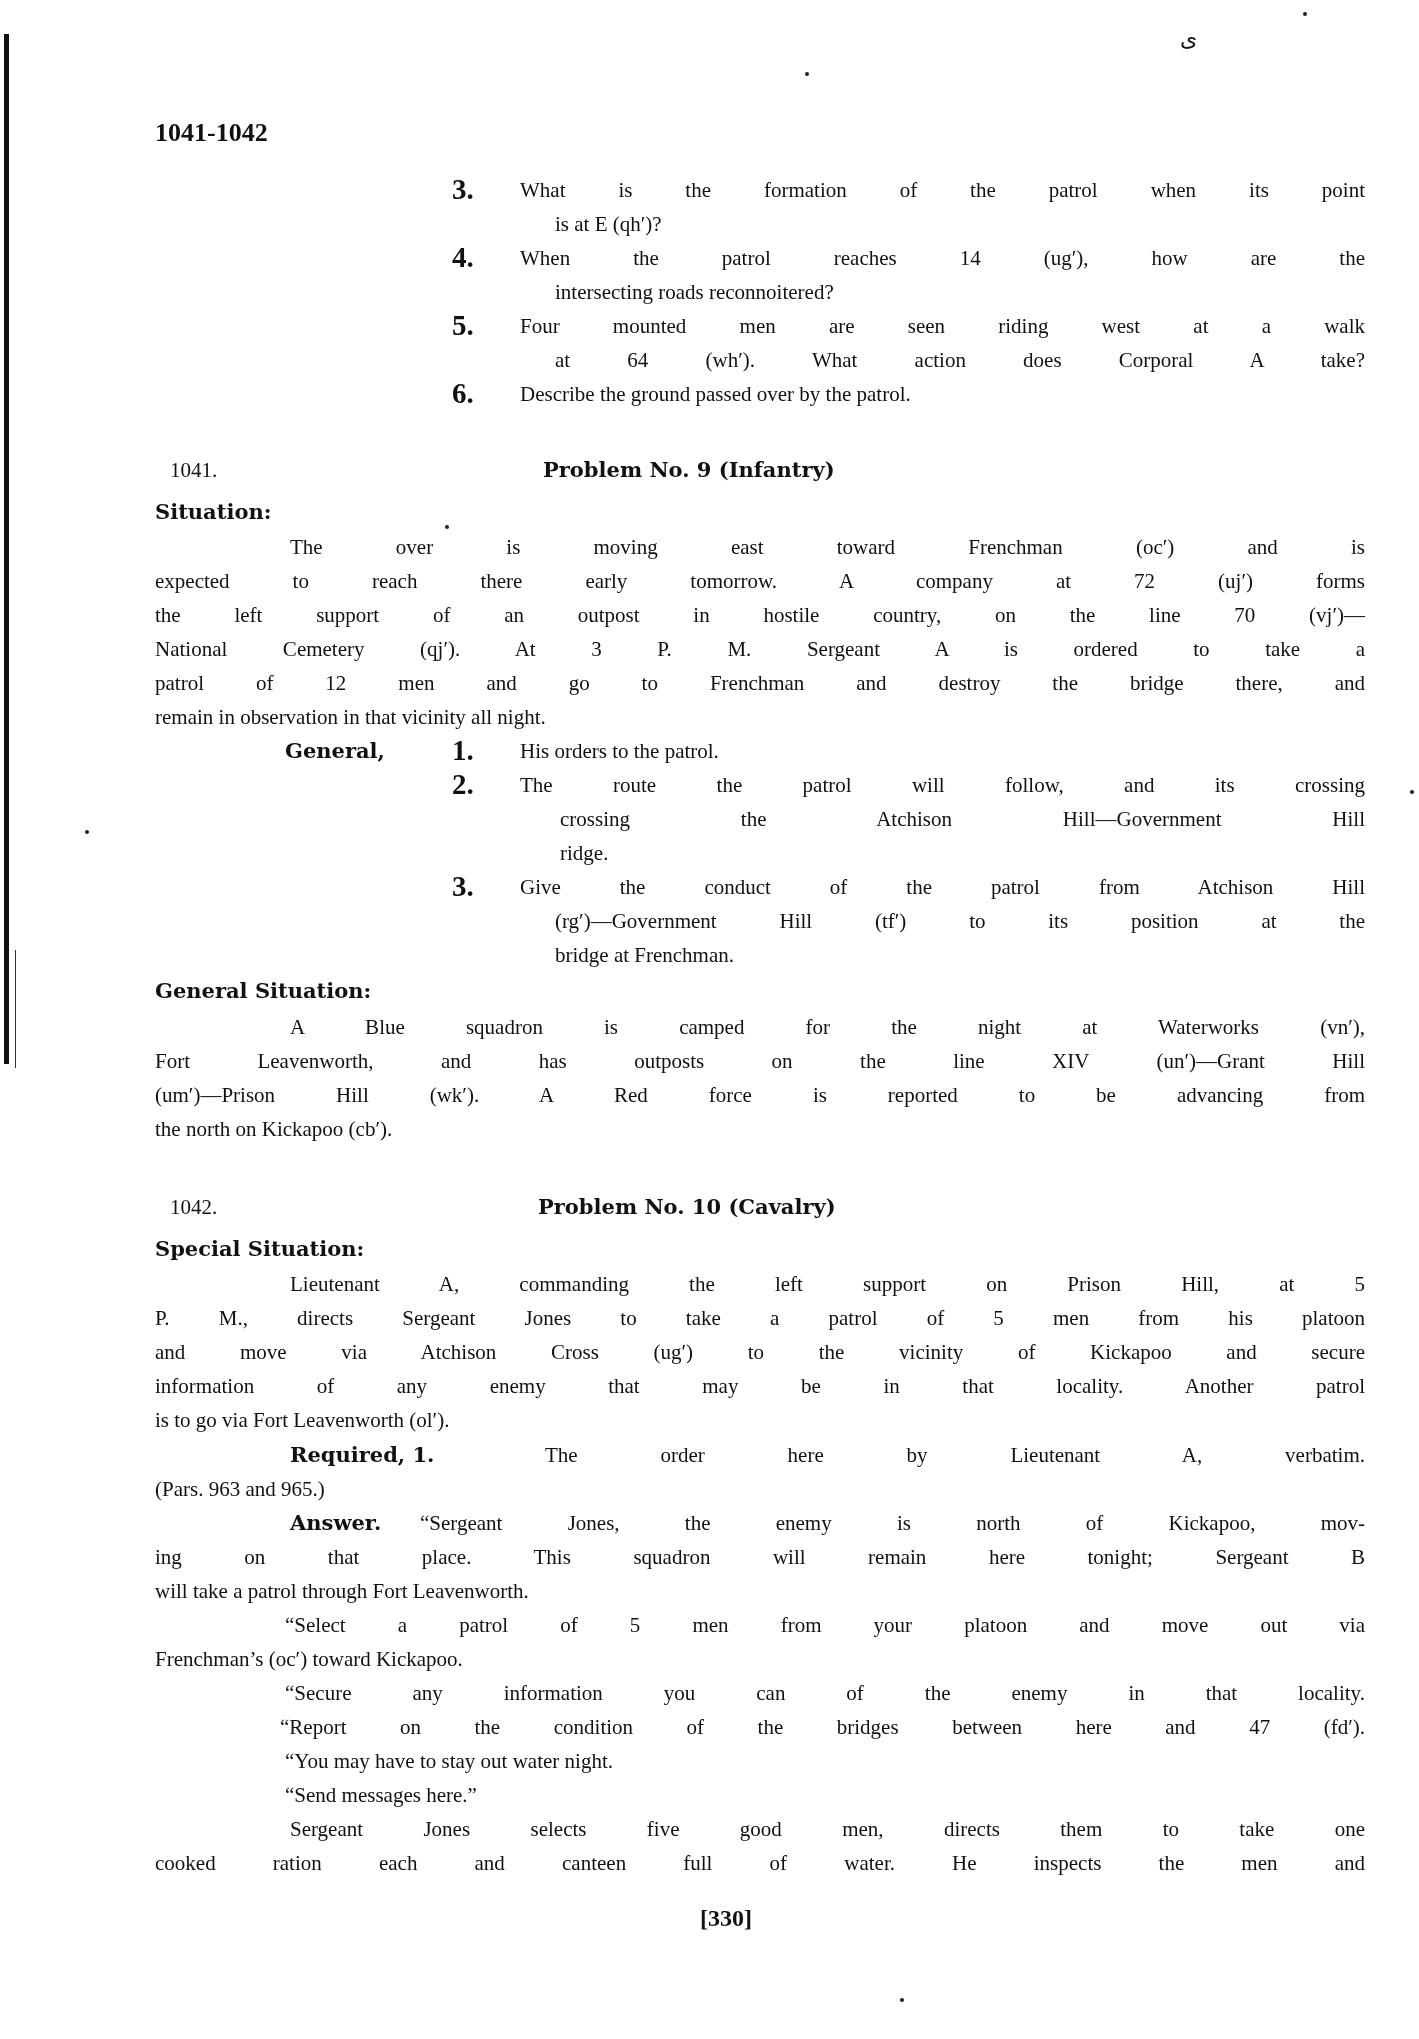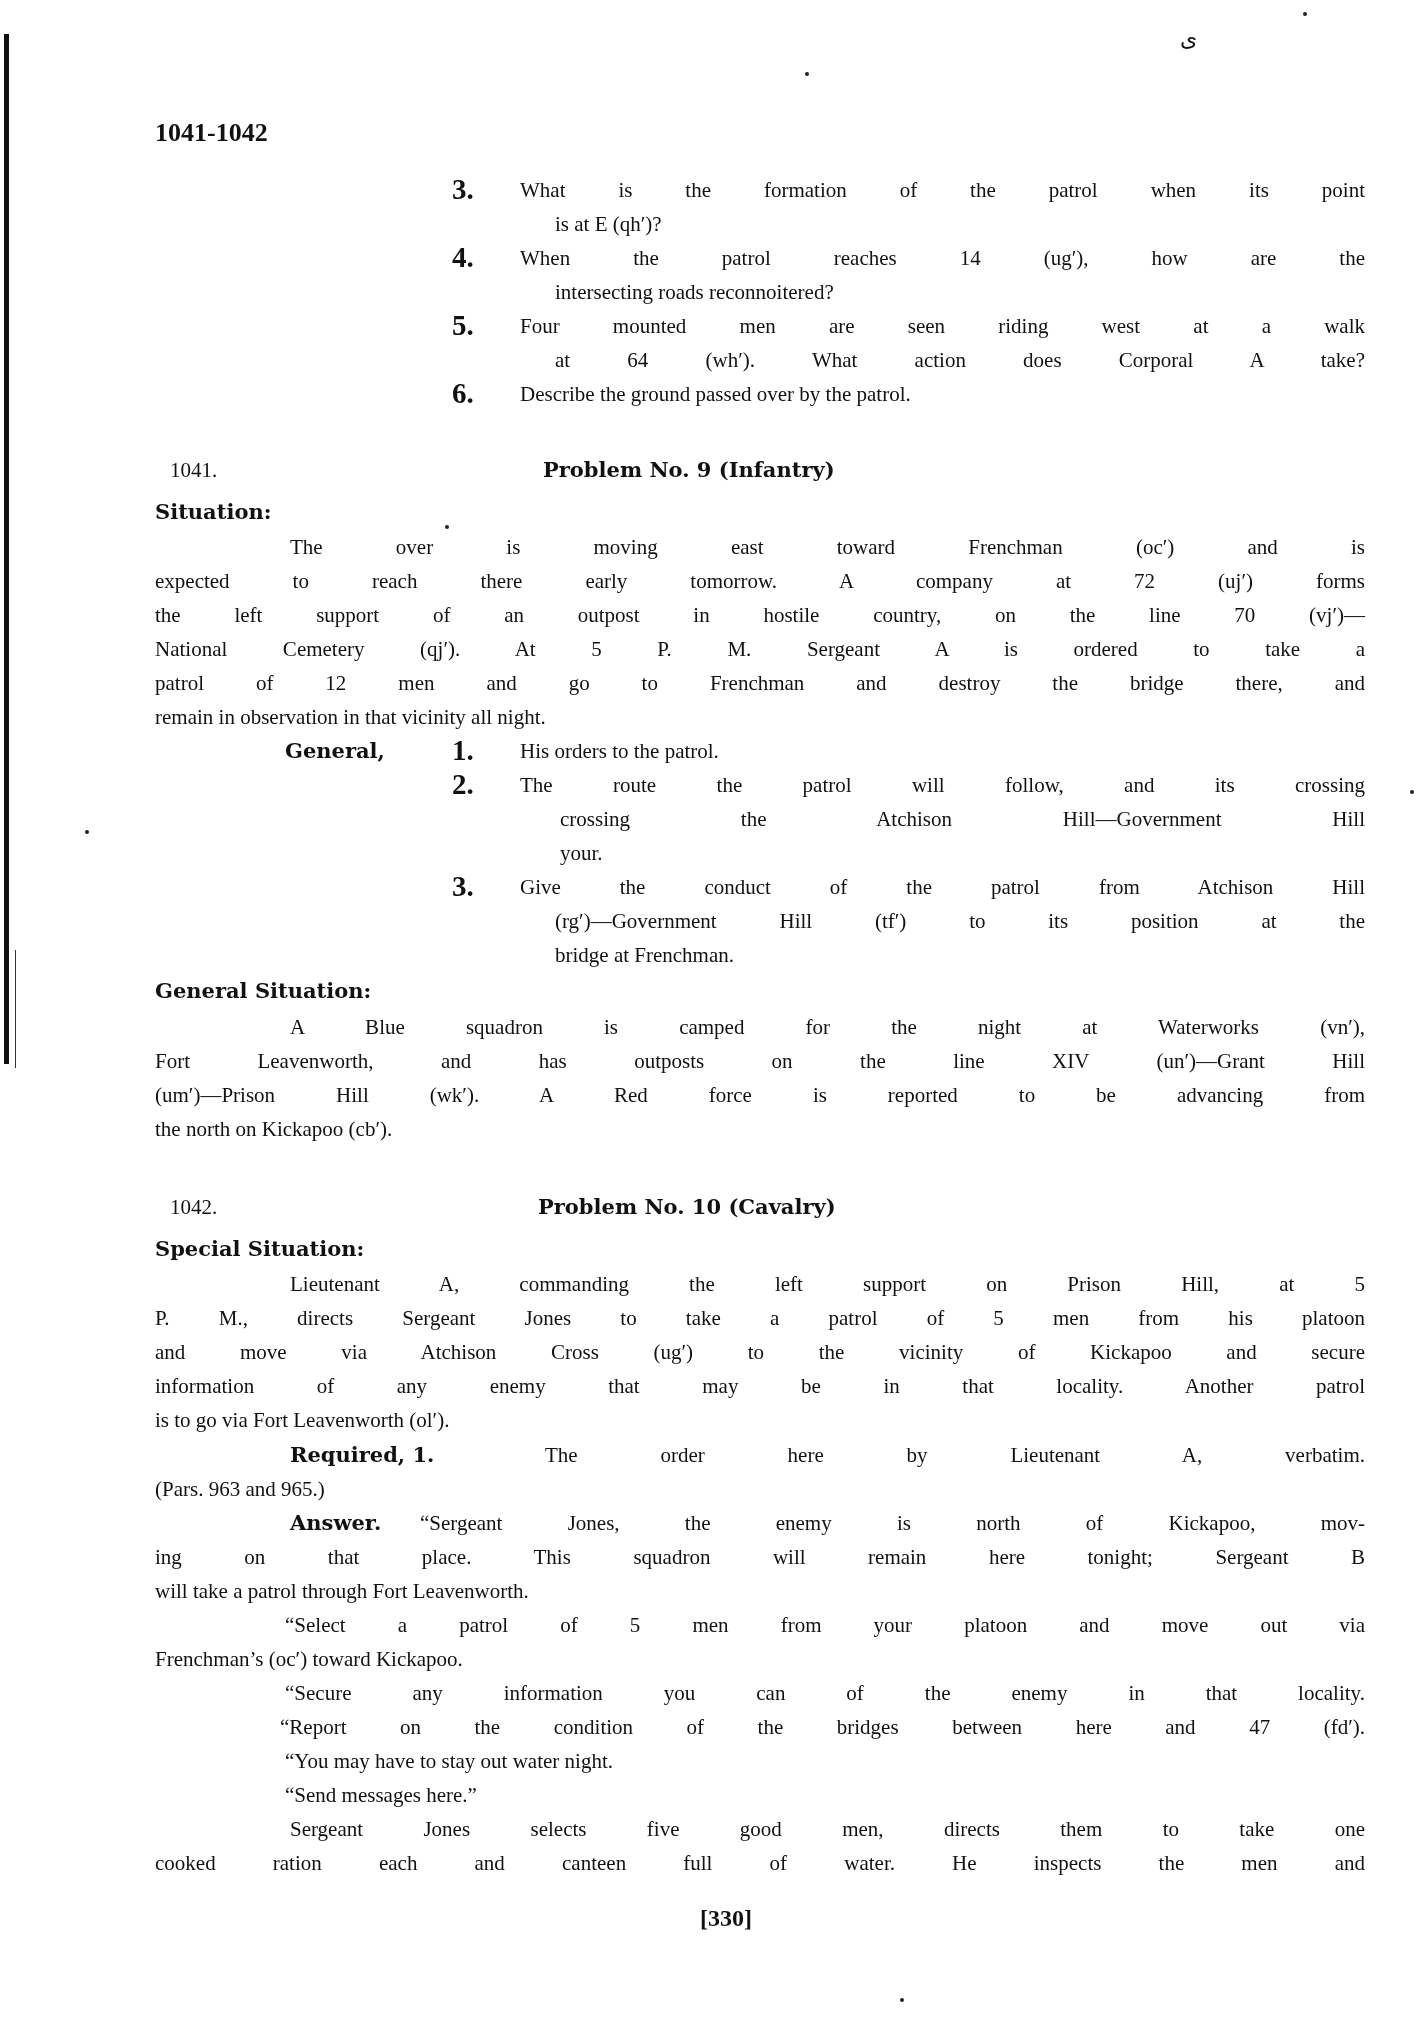--- a/index.html
+++ b/index.html
@@ -41,31 +41,31 @@
 <div class="ln just" style="left:555px;top:343px;width:810px">at 64 (wh′). What action does Corporal A take?</div>
 <div class="num" style="left:452px;top:377px">6.</div>
 <div class="ln" style="left:520px;top:377px">Describe the ground passed over by the patrol.</div>
 
 <div class="ln" style="left:170px;top:453px">1041.</div>
 <div class="ln b" style="left:543px;top:453px">Problem No. 9 (Infantry)</div>
 <div class="ln b" style="left:155px;top:495px">Situation:</div>
 <div class="ln just" style="left:290px;top:530px;width:1075px">The over is moving east toward Frenchman (oc′) and is</div>
 <div class="ln just" style="left:155px;top:564px;width:1210px">expected to reach there early tomorrow. A company at 72 (uj′) forms</div>
 <div class="ln just" style="left:155px;top:598px;width:1210px">the left support of an outpost in hostile country, on the line 70 (vj′)—</div>
-<div class="ln just" style="left:155px;top:632px;width:1210px">National Cemetery (qj′). At 5 P. M. Sergeant A is ordered to take a</div>
+<div class="ln just" style="left:155px;top:632px;width:1210px">National Cemetery (qj′). At 3 P. M. Sergeant A is ordered to take a</div>
 <div class="ln just" style="left:155px;top:666px;width:1210px">patrol of 12 men and go to Frenchman and destroy the bridge there, and</div>
 <div class="ln" style="left:155px;top:700px">remain in observation in that vicinity all night.</div>
 
 <div class="ln b" style="left:285px;top:734px">General,</div>
 <div class="num" style="left:452px;top:734px">1.</div>
 <div class="ln" style="left:520px;top:734px">His orders to the patrol.</div>
 <div class="num" style="left:452px;top:768px">2.</div>
 <div class="ln just" style="left:520px;top:768px;width:845px">The route the patrol will follow, and its crossing</div>
 <div class="ln just" style="left:560px;top:802px;width:805px">crossing the Atchison Hill—Government Hill</div>
-<div class="ln" style="left:560px;top:836px">your.</div>
+<div class="ln" style="left:560px;top:836px">ridge.</div>
 <div class="num" style="left:452px;top:870px">3.</div>
 <div class="ln just" style="left:520px;top:870px;width:845px">Give the conduct of the patrol from Atchison Hill</div>
 <div class="ln just" style="left:555px;top:904px;width:810px">(rg′)—Government Hill (tf′) to its position at the</div>
 <div class="ln" style="left:555px;top:938px">bridge at Frenchman.</div>
 
 <div class="ln b" style="left:155px;top:974px">General Situation:</div>
 <div class="ln just" style="left:290px;top:1010px;width:1075px">A Blue squadron is camped for the night at Waterworks (vn′),</div>
 <div class="ln just" style="left:155px;top:1044px;width:1210px">Fort Leavenworth, and has outposts on the line XIV (un′)—Grant Hill</div>
 <div class="ln just" style="left:155px;top:1078px;width:1210px">(um′)—Prison Hill (wk′). A Red force is reported to be advancing from</div>
 <div class="ln" style="left:155px;top:1112px">the north on Kickapoo (cb′).</div>

